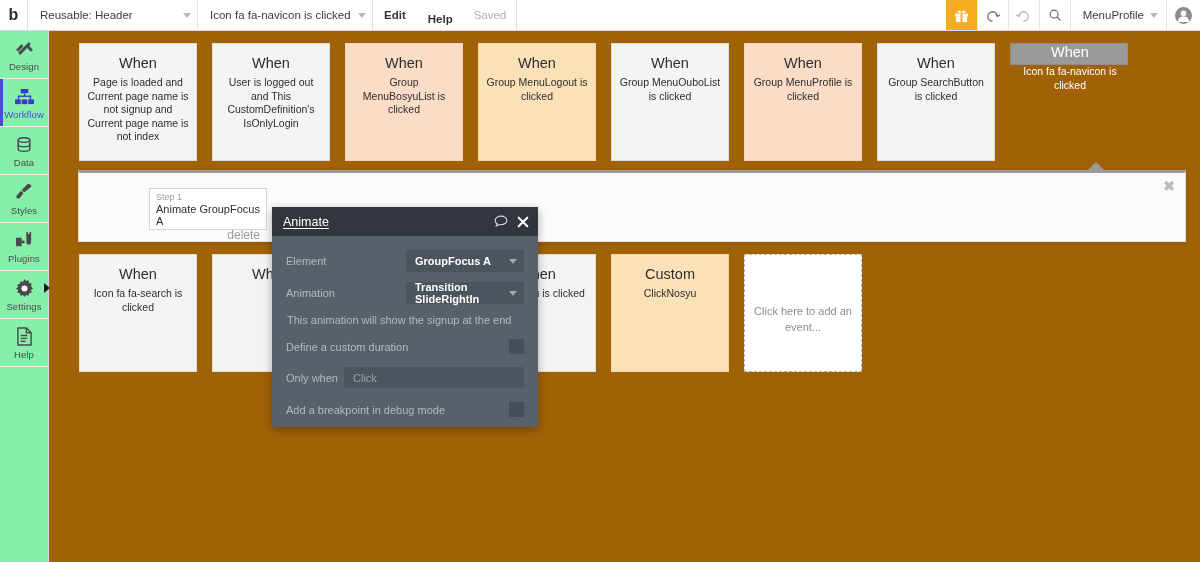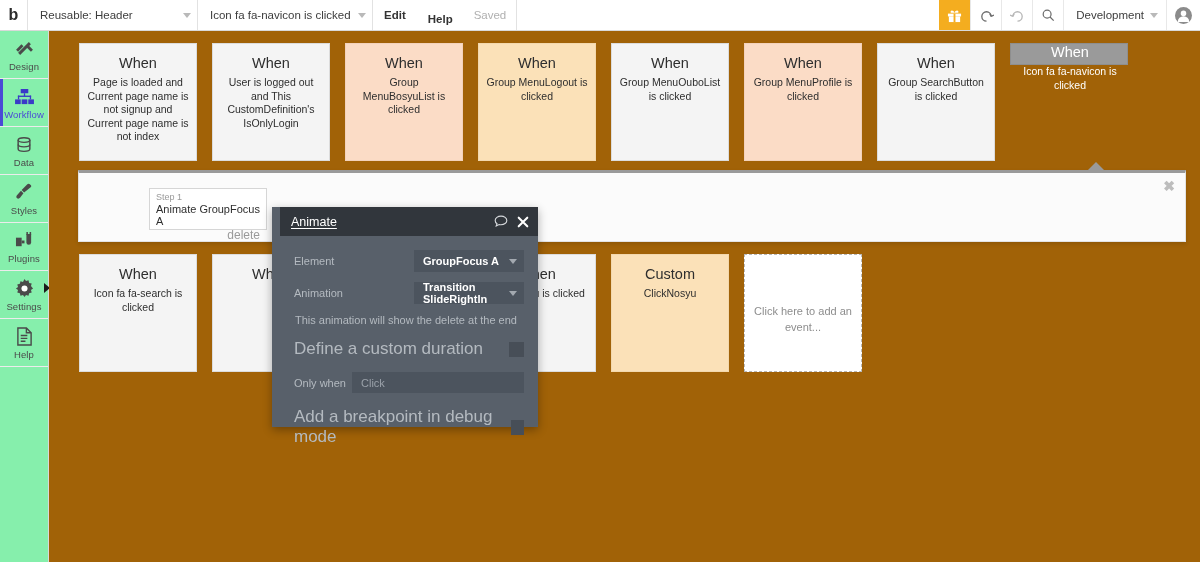--- a/index.html
+++ b/index.html
@@ -157,21 +157,20 @@
     font-size: 11px; color: #bbb;
   }
 
   
   .dlg {
     position: absolute; top: 176px; left: 223px;
     width: 266px; height: 220px;
     background: #58606a;
     box-shadow: 0 3px 9px rgba(0,0,0,.32);
     z-index: 40;
-    padding-left: 8px;
   }
   .dlg-hd {
     height: 29px; background: #31363c;
     display: flex; align-items: center; padding: 0 9px 0 11px;
   }
   .dlg-hd .t {
     flex: 1; font-size: 12.5px; color: #fff;
     text-decoration: underline; text-underline-offset: 2px;
   }
   .dlg-hd .ic { margin-left: 9px; display: flex; align-items: center; }
@@ -186,21 +185,21 @@
   .sel .cv {
     width: 0; height: 0;
     border-left: 4px solid transparent; border-right: 4px solid transparent;
     border-top: 5px solid #a3a9b0;
   }
   .note { font-size: 11px; color: #b4bac0; margin: 4px 0 13px 1px; }
   .chkrow {
     display: flex; align-items: center; justify-content: space-between;
     margin-bottom: 13px;
   }
-  .chkrow .lbl { font-size: 17px; color: #b4bac0; }
+  .chkrow .lbl { font-size: 11px; color: #b4bac0; }
   .chk { width: 15px; height: 15px; background: #474e57; }
   .onlywhen { display: flex; align-items: center; margin-bottom: 14px; }
   .onlywhen .lbl { width: 58px; font-size: 11px; color: #b4bac0; }
   .txt {
     flex: 1; height: 21px; background: #4c545e;
     display: flex; align-items: center; padding-left: 9px;
     font-size: 11px; color: #9aa1a9;
   }
 </style>
 </head>
@@ -254,21 +253,21 @@
         <path d="M3 9l1.5-3M3 9L0 7.5"></path>
     </svg>
   </div>
   <div class="tb-icon">
     <svg width="14" height="14" viewBox="0 0 16 16" fill="none" stroke="#6b6b6b" stroke-width="1.4">
       <circle cx="7" cy="7" r="4.5"></circle>
         <path d="M10.3 10.3L14.5 14.5"></path>
     </svg>
   </div>
   <div class="tb-env">
-    <span>Development</span>
+    <span>MenuProfile</span>
     <span class="caret-dn"></span>
   </div>
   <div class="tb-avatar">
     <svg width="17" height="17" viewBox="0 0 16 16" fill="#7b7b7b">
       <circle cx="8" cy="8" r="8" fill="#8b8b8b"></circle>
         <circle cx="8" cy="6" r="2.6" fill="#fff"></circle>
       <path d="M2.6 14a5.4 5.4 0 0 1 10.8 0z" fill="#fff"></path>
     </svg>
   </div>
 </div>
@@ -460,21 +459,21 @@
       </div>
 
       <div class="fld">
         <span class="lbl">Animation</span>
         <span class="sel">
           <span class="v">Transition SlideRightIn</span>
           <span class="cv"></span>
         </span>
       </div>
 
-      <div class="note">This animation will show the delete at the end</div>
+      <div class="note">This animation will show the signup at the end</div>
 
       <div class="chkrow">
         <span class="lbl">Define a custom duration</span>
         <span class="chk"></span>
       </div>
 
       <div class="onlywhen">
         <span class="lbl">Only when</span>
         <span class="txt">Click</span>
       </div>

